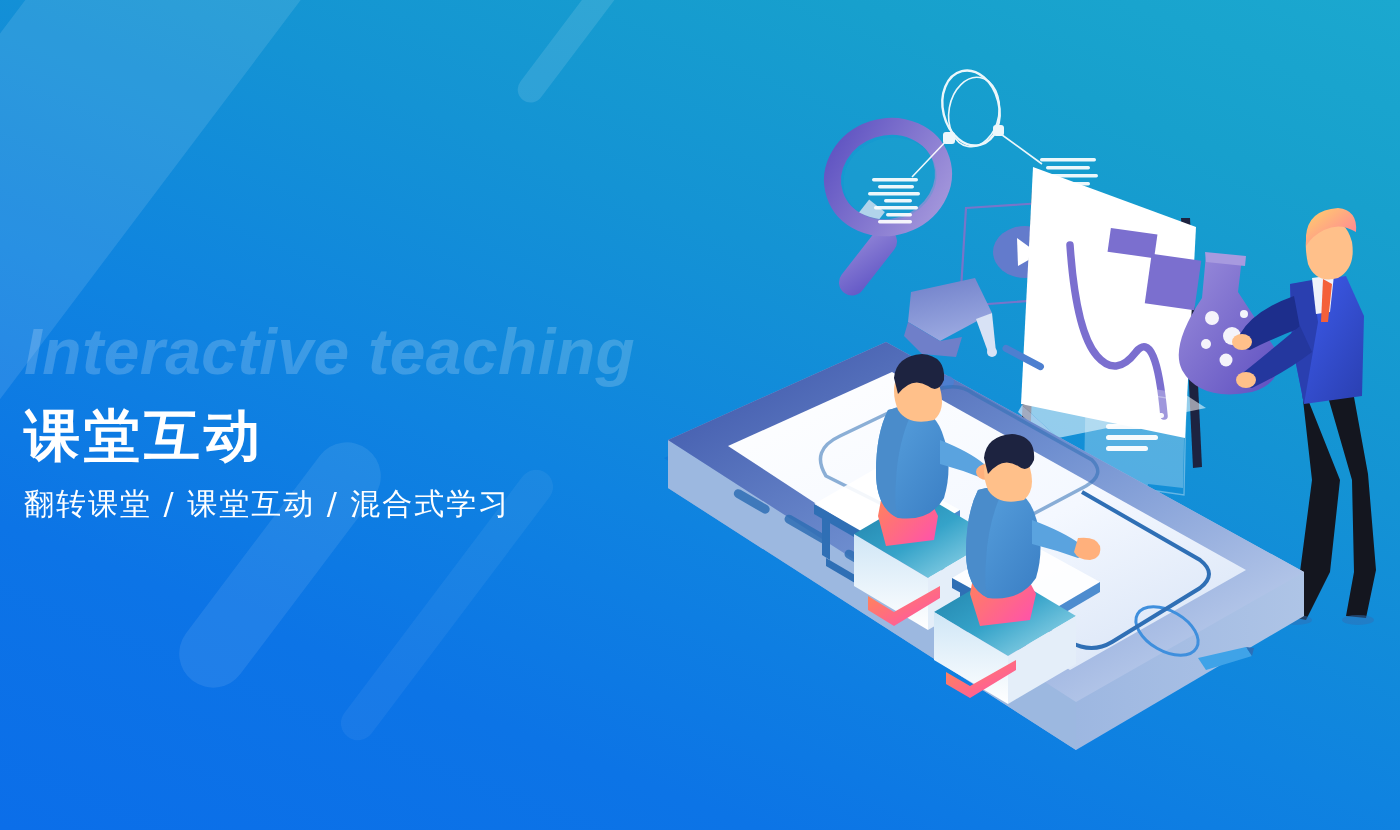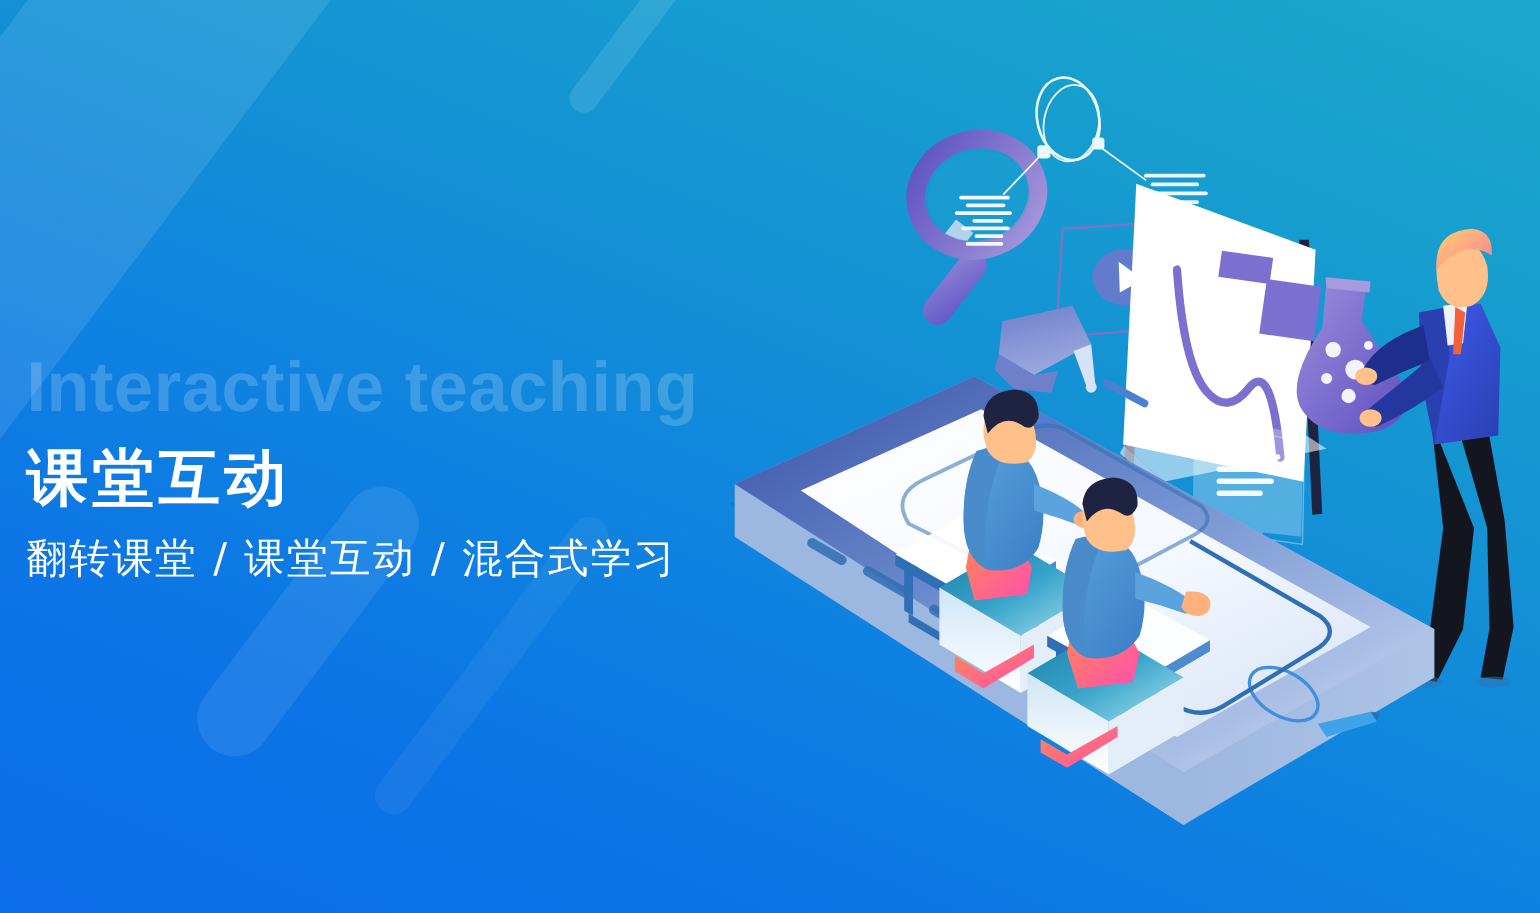--- a/index.html
+++ b/index.html
@@ -24,29 +24,29 @@
            background:rgba(255,255,255,.115); transform:rotate(37deg); }
   .deco-3{ left:246px; top:420px; width:68px; height:290px;
            background:rgba(255,255,255,.085); transform:rotate(37deg); }
   .deco-4{ left:430px; top:440px; width:34px; height:330px;
            background:rgba(255,255,255,.055); transform:rotate(37deg); }
 
   
   .copy{ position:absolute; left:24px; top:320px; width:720px; z-index:6; }
   .ghost{
     font-size:64px; font-weight:700; letter-spacing:.5px; line-height:1;
-    color:rgba(255,255,255,.19); white-space:nowrap;
+    color:rgba(255,255,255,.19); white-space:nowrap;font-style:italic;
   }
   .headline{
     margin-top:22px; font-size:56px; font-weight:700; color:#ffffff;
     letter-spacing:4px; line-height:1.08;
     font-family:"DejaVu Sans","Liberation Sans",sans-serif;
   }
   .subline{
-    margin-top:20px; font-size:37px; font-weight:400; color:#ffffff;
+    margin-top:20px; font-size:30px; font-weight:400; color:#ffffff;
     letter-spacing:2px; line-height:1.2;
     font-family:"DejaVu Sans","Liberation Sans",sans-serif;
   }
 
   
   .art{ position:absolute; left:640px; top:60px; width:760px; height:740px; z-index:5; }
   .art svg{ display:block; width:100%; height:100%; }
 </style>
 </head>
 <body>

